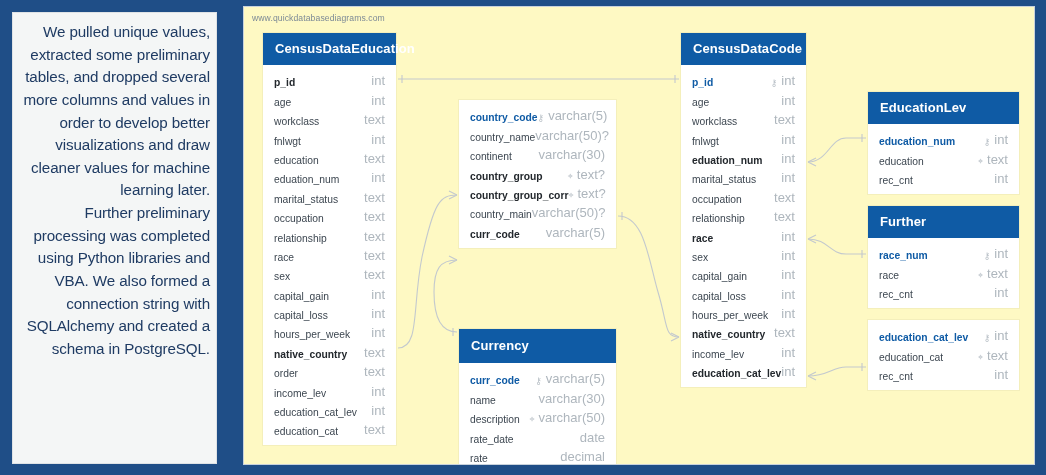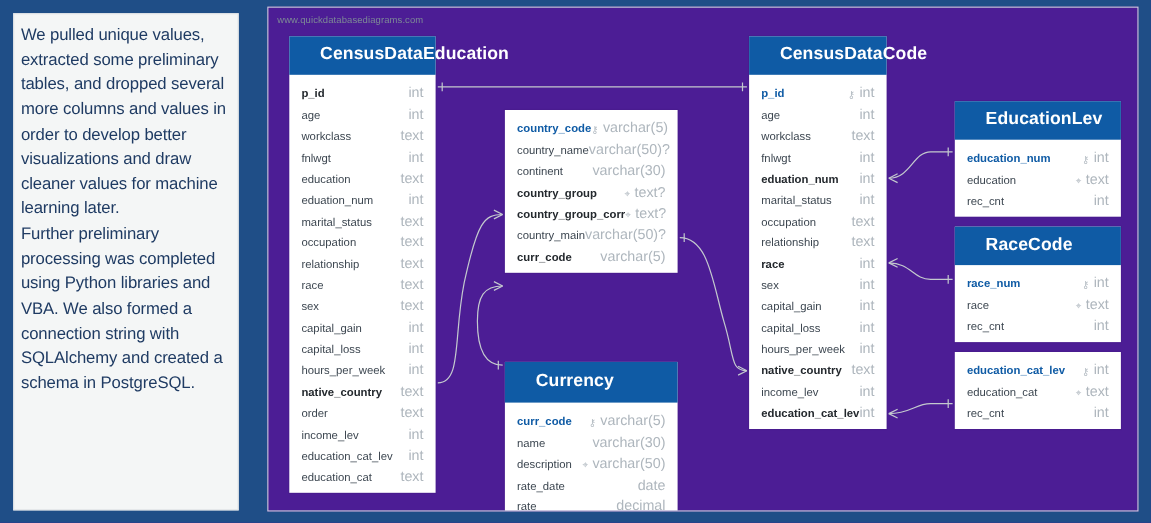--- a/index.html
+++ b/index.html
@@ -25,31 +25,31 @@
     border: 1px solid #dfe3e6;
     display: flex;
     align-items: flex-start;
     justify-content: center;
     padding: 8px 6px 6px 6px;
   }
   #note-text {
     color: #1f3b63;
     font-size: 15.2px;
     line-height: 1.49;
-    text-align: left;
+    text-align: right;
     white-space: pre-line;
     letter-spacing: -0.1px;
   }
 
   
   #diagram-panel {
     position: absolute;
     left: 243px; top: 6px;
     width: 792px; height: 459px;
-    background: #4c1d95;
+    background: #fef9c3;
     border: 1px solid #c8d2dc;
     overflow: hidden;
   }
   #watermark {
     position: absolute;
     left: 8px; top: 6px;
     font-size: 8.6px;
     color: #7d8a96;
     letter-spacing: 0.1px;
   }
@@ -64,23 +64,23 @@
 
   
   .db-table {
     position: absolute;
     background: #ffffff;
     box-shadow: 0 0 0 1px rgba(0,0,0,0.04);
   }
   .db-table .tbl-header {
     background: #0f5ba5;
     color: #ffffff;
-    font-size: 16px;
+    font-size: 13px;
     font-weight: 600;
-    padding: 8px 12px 9px 28px;
+    padding: 8px 12px 9px 12px;
     letter-spacing: 0.1px;
   }
   .tbl-body { padding: 4px 0 8px 0; }
   .col-row {
     display: flex;
     align-items: flex-end;
     padding: 0 11px;
     height: 19.4px;
     font-size: 10.3px;
     white-space: nowrap;
@@ -435,21 +435,21 @@
             <span class="col-type">text</span>
           </div>
           <div class="col-row">
             <span class="col-name">rec_cnt</span>
             <span class="col-spacer"></span>
             <span class="col-type">int</span>
           </div>
         </div>
       </div>
     <div class="db-table" id="tbl-racecode">
-        <div class="tbl-header">RaceCode</div>
+        <div class="tbl-header">Further</div>
         <div class="tbl-body">
           <div class="col-row pk">
             <span class="col-name">race_num</span>
             <span class="col-spacer"></span>
             <span class="col-icon">⚷︎</span>
             <span class="col-type">int</span>
           </div>
           <div class="col-row">
             <span class="col-name">race</span>
             <span class="col-spacer"></span>

